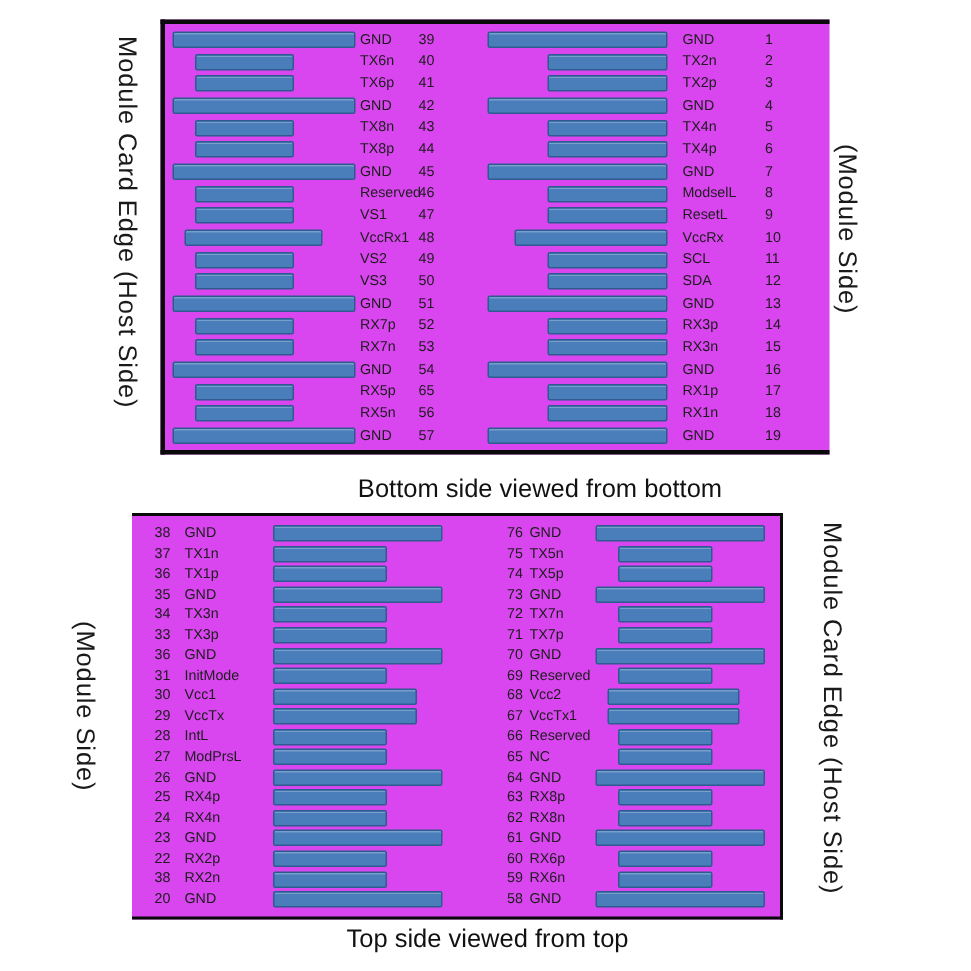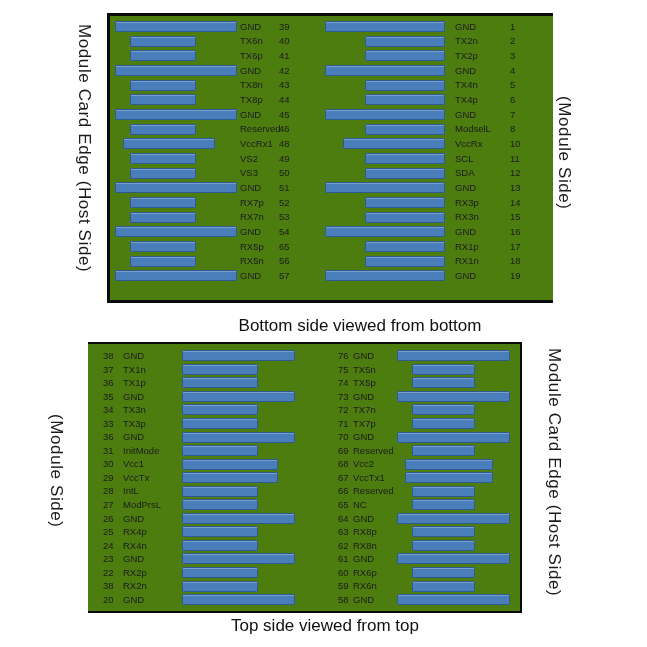--- a/index.html
+++ b/index.html
@@ -1,20 +1,20 @@
 <!DOCTYPE html>
 <html style="--bar-fill: #4a7ebb; --bar-border: #2e5a8f;"><head>
 <meta charset="utf-8">
 <style>
   html,body{margin:0;padding:0;background:#fff;}
   .stage{position:relative;width:647px;height:647px;background:#ffffff;overflow:hidden;
          font-family:"Liberation Sans",sans-serif;}
 
   
-  .panel{position:absolute;box-sizing:border-box;background:#4d7c0f;}
+  .panel{position:absolute;box-sizing:border-box;background:#d946ef;}
   #panel-bottom-side{left:107px;top:13px;width:446px;height:290px;
                      border:3px solid #0a0a0a;border-right:none;}
   #panel-top-side{left:88px;top:342px;width:434px;height:271px;
                   border:2px solid #0a0a0a;border-left:none;}
 
   
   .pin-col{position:absolute;display:flex;flex-direction:column;}
   #col-tl{left:5px;top:3px;}
   #col-tr{left:215px;top:3px;}
   #col-bl{left:15px;top:5px;justify-content:space-between;}
@@ -134,20 +134,27 @@
         </div>
         <div class="pin-row">
           <div class="bar-track">
             <div class="bar len-sig"></div>
           </div>
           <span class="pin-name">Reserved</span>
           <span class="pin-num">46</span>
         </div>
         <div class="pin-row">
           <div class="bar-track">
+            <div class="bar len-sig"></div>
+          </div>
+          <span class="pin-name">VS1</span>
+          <span class="pin-num">47</span>
+        </div>
+        <div class="pin-row">
+          <div class="bar-track">
             <div class="bar len-vcc"></div>
           </div>
           <span class="pin-name">VccRx1</span>
           <span class="pin-num">48</span>
         </div>
         <div class="pin-row">
           <div class="bar-track">
             <div class="bar len-sig"></div>
           </div>
           <span class="pin-name">VS2</span>
@@ -262,20 +269,27 @@
         </div>
         <div class="pin-row">
           <div class="bar-track">
             <div class="bar len-sig"></div>
           </div>
           <span class="pin-name">ModselL</span>
           <span class="pin-num">8</span>
         </div>
         <div class="pin-row">
           <div class="bar-track">
+            <div class="bar len-sig"></div>
+          </div>
+          <span class="pin-name">ResetL</span>
+          <span class="pin-num">9</span>
+        </div>
+        <div class="pin-row">
+          <div class="bar-track">
             <div class="bar len-vcc"></div>
           </div>
           <span class="pin-name">VccRx</span>
           <span class="pin-num">10</span>
         </div>
         <div class="pin-row">
           <div class="bar-track">
             <div class="bar len-sig"></div>
           </div>
           <span class="pin-name">SCL</span>

